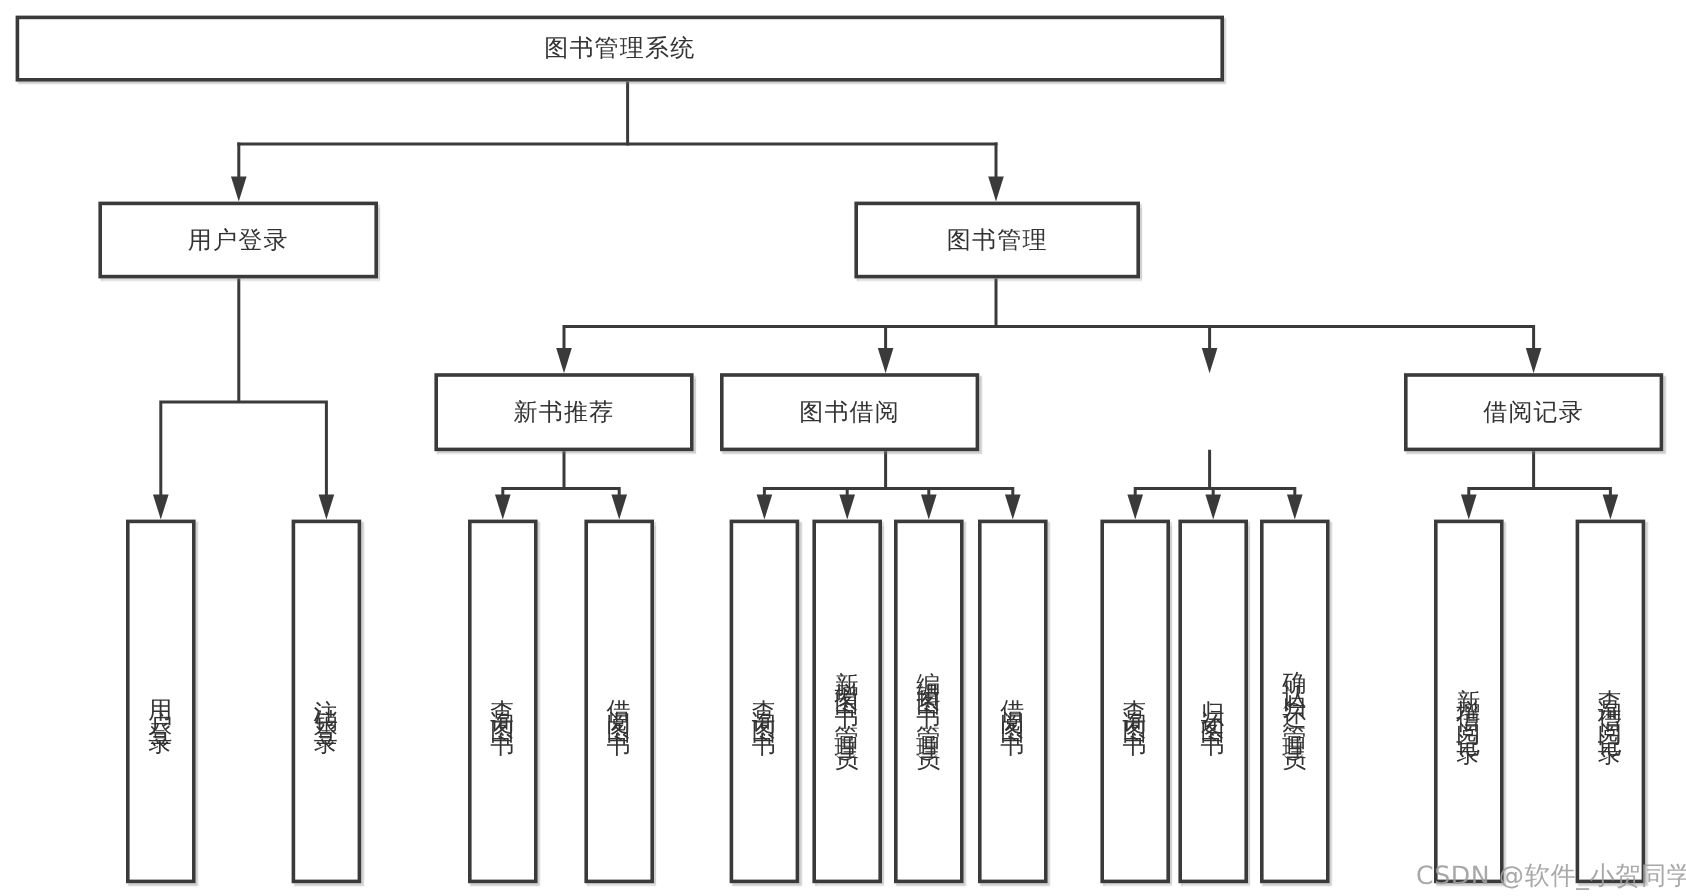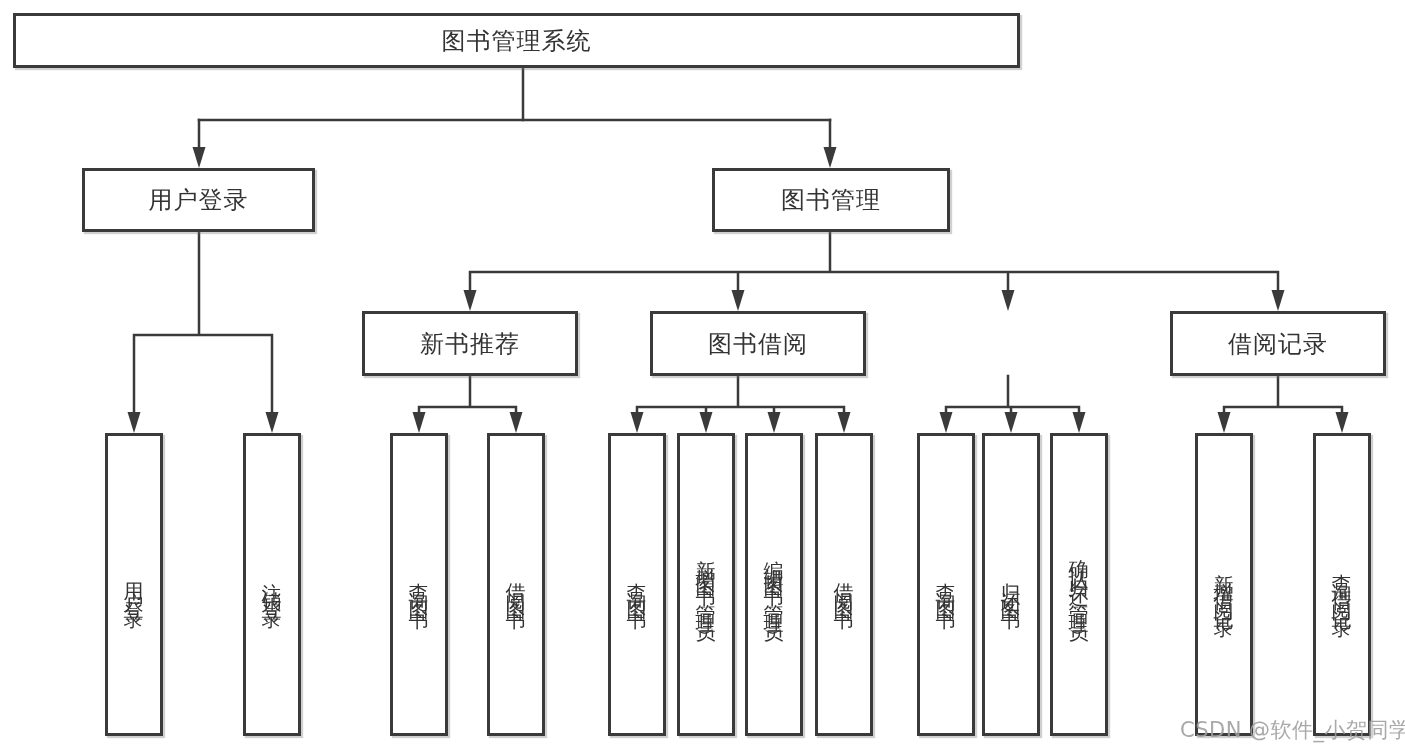--- a/index.html
+++ b/index.html
@@ -14,21 +14,21 @@
   .wires{position:absolute;left:0;top:0;width:1405px;height:747px;}
   .node{
     position:absolute;
     background:#ffffff;
     border:3px solid #3a3a3a;
     box-sizing:border-box;
     display:flex;align-items:center;justify-content:center;
     box-shadow:2px 2px 1px rgba(120,120,120,0.35);
   }
   .hlabel{
-    font-size:24px;
+    font-size:20px;
     letter-spacing:1px;
     color:#333333;
     white-space:nowrap;
   }
   .vbox{width:58px;height:303px;}
   .vlabel{
     writing-mode:vertical-rl;
     text-orientation:mixed;
     font-size:20px;
     letter-spacing:9px;
@@ -94,21 +94,21 @@
   <div class="node" style="left:82px;top:168px;width:233px;height:64px">
     <span class="hlabel">用户登录</span>
   </div>
   <div class="node" style="left:712px;top:168px;width:238px;height:64px">
     <span class="hlabel">图书管理</span>
   </div>
 
   <div class="node" style="left:362px;top:311px;width:216px;height:65px">
     <span class="hlabel">新书推荐</span>
   </div>
-  <div class="node" style="left:650px;top:311px;width:216px;height:65px">
+  <div class="node" style="left:600px;top:311px;width:216px;height:65px">
     <span class="hlabel">图书借阅</span>
   </div>
   <div class="node" style="left:1170px;top:311px;width:216px;height:65px">
     <span class="hlabel">借阅记录</span>
   </div>
 
   <div class="node vbox" style="left:105px;top:433px">
     <span class="vlabel">用户登录</span>
   </div>
   <div class="node vbox" style="left:243px;top:433px">

